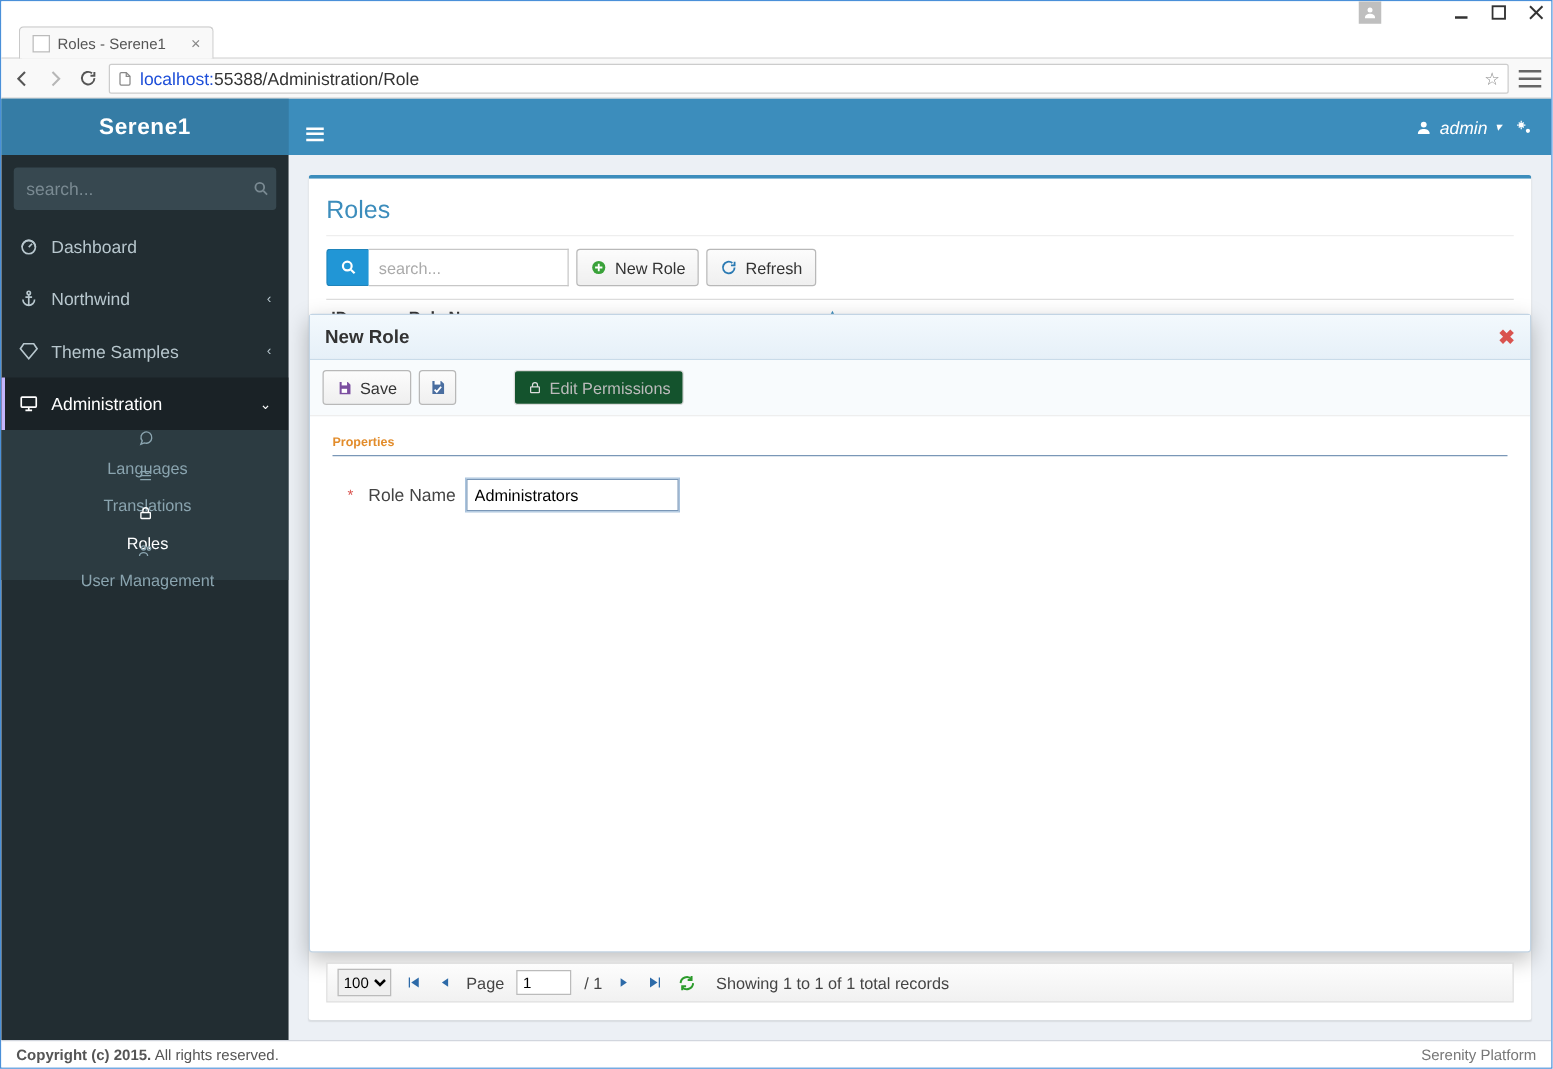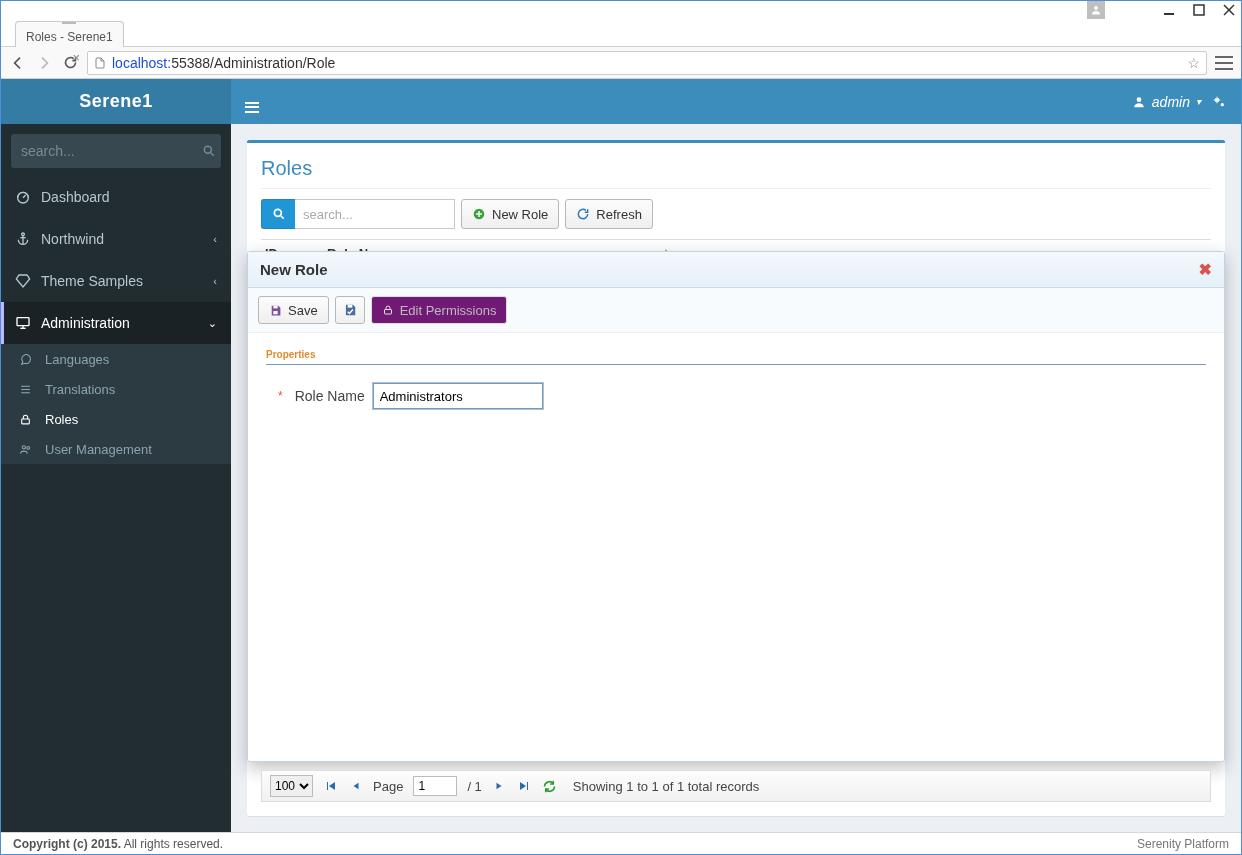--- a/index.html
+++ b/index.html
@@ -4,21 +4,21 @@
 <style>
   * { box-sizing: border-box; margin: 0; padding: 0; }
   html, body { width: 1242px; height: 855px; font-family: "Segoe UI", Arial, sans-serif; font-size: 14px; background: #fff; overflow: hidden; }
   body { border: 1px solid #4a90d9; }
 
   
   .titlebar { height: 18px; background: #fff; display: flex; justify-content: flex-end; align-items: center; padding-right: 6px; gap: 18px; }
   .titlebar .win-icon { width: 12px; height: 12px; display: inline-block; }
   .titlebar .user-sq { background: #bfbfbf; color: #fff; width: 18px; height: 18px; display: flex; align-items: center; justify-content: center; margin-right: 40px; font-size: 11px; }
   .tabstrip { height: 28px; background: #fff; display: flex; align-items: flex-end; padding-left: 14px; border-bottom: 1px solid #d0d0d0; }
-  .tab { display: flex; align-items: center; gap: 6px; height: 26px; padding: 0 10px; border: 1px solid #c9c9c9; border-bottom: none; border-top-left-radius: 4px; border-top-right-radius: 4px; background: #f9f9f9; font-size: 12px; color: #555; position: relative; top: 1px; flex-direction: column; }
+  .tab { display: flex; align-items: center; gap: 6px; height: 26px; padding: 0 10px; border: 1px solid #c9c9c9; border-bottom: none; border-top-left-radius: 4px; border-top-right-radius: 4px; background: #f9f9f9; font-size: 12px; color: #555; position: relative; top: 1px; }
   .tab .fav { width: 14px; height: 14px; border: 1px solid #bbb; background: #fff; }
   .tab .close { color: #888; font-size: 13px; margin-left: 14px; }
   .addrbar { height: 32px; background: #f9f9f9; border-bottom: 1px solid #d0d0d0; display: flex; align-items: center; padding: 0 8px; gap: 8px; }
   .nav-icon { width: 18px; height: 18px; color: #666; display: inline-flex; align-items: center; justify-content: center; }
   .urlbox { flex: 1; height: 24px; border: 1px solid #ccc; border-radius: 2px; background: #fff; display: flex; align-items: center; padding: 0 6px; font-size: 14px; color: #333; }
   .urlbox .host-muted { color: #1d4ed8; }
   .urlbox .path { color: #333; }
   .star { color: #888; margin-left: auto; }
   .ham-icon { width: 18px; height: 14px; display: inline-flex; flex-direction: column; justify-content: space-between; }
   .ham-icon span { height: 2px; background: #666; }
@@ -35,21 +35,21 @@
   .layout { display: flex; height: calc(100% - 18px - 28px - 32px - 45px - 22px); }
   .sidebar { width: 230px; background: #222d32; color: #b8c7ce; display: flex; flex-direction: column; }
   .searchbox { margin: 10px 10px 8px 10px; background: #374850; border-radius: 3px; height: 34px; display: flex; align-items: center; padding: 0 10px; color: #7a8a92; font-size: 14px; }
   .searchbox input { background: transparent; border: none; outline: none; color: #ccc; flex: 1; font-size: 14px; }
   .searchbox input::placeholder { color: #7a8a92; }
   .menu { list-style: none; }
   .menu-item { display: flex; align-items: center; height: 42px; padding: 0 14px; gap: 10px; font-size: 14px; color: #b8c7ce; }
   .menu-item.active-section { background: #1a2226; color: #fff; border-left: 3px solid #c4b5fd; padding-left: 11px; }
   .menu-chevron { margin-left: auto; font-size: 11px; color: #b8c7ce; }
   .submenu { list-style: none; background: #2c3b41; }
-  .submenu .menu-item { height: 30px; padding-left: 18px; font-size: 13px; color: #8aa4af; }
+  .submenu .menu-item { height: 30px; padding-left: 18px; font-size: 13px; color: #8aa4af; flex-direction: column; }
   .submenu .menu-item.active { color: #fff; }
   .submenu .menu-item .mi-ico { width: 16px; text-align: center; font-size: 12px; }
 
   .content { flex: 1; background: #ecf0f5; display: flex; flex-direction: column; }
   .panel { margin: 16px; background: #fff; border-top: 3px solid #3c8dbc; border-radius: 2px; box-shadow: 0 1px 1px rgba(0,0,0,0.08); display: flex; flex-direction: column; flex: 1; position: relative; }
   .panel-inner { padding: 14px; display: flex; flex-direction: column; flex: 1; }
   .page-title { color: #3c8dbc; font-size: 20px; font-weight: 500; margin-bottom: 8px; }
   .toolbar-row { display: flex; gap: 6px; align-items: center; border-top: 1px solid #eee; padding-top: 10px; }
   .search-group { display: flex; }
   .search-btn { background: #2196d6; border: 1px solid #1f84bb; color: #fff; height: 30px; width: 34px; display: flex; align-items: center; justify-content: center; border-right: none; border-top-left-radius: 3px; border-bottom-left-radius: 3px; font-size: 14px; }
@@ -68,21 +68,21 @@
   .dialog { position: absolute; left: 0; right: 14px; top: 124px; bottom: 60px; margin: 0 0 0 0; background: #fff; border: 1px solid #c2d4e4; border-radius: 3px; box-shadow: 0 6px 18px rgba(0,0,0,0.25); display: flex; flex-direction: column; }
   
   .panel { }
   .panel .dialog { left: 2px; right: 2px; top: 126px; bottom: 2px; }
   
   .dlg-title { height: 36px; background: linear-gradient(#f3f9fd,#e6f0f8); border-bottom: 1px solid #c9dbe9; display: flex; align-items: center; padding: 0 12px; font-size: 15px; font-weight: 600; color: #333; }
   .dlg-close { margin-left: auto; color: #d9534f; font-size: 16px; font-weight: bold; cursor: pointer; }
   .dlg-toolbar { padding: 8px 10px; display: flex; gap: 6px; border-bottom: 1px solid #eee; background: #f8fbfd; }
   .tbtn { height: 28px; padding: 0 10px; border: 1px solid #b8b8b8; background: linear-gradient(#fcfcfc,#efefef); border-radius: 3px; display: inline-flex; align-items: center; gap: 6px; font-size: 13px; color: #333; }
   .tbtn.icon-only { width: 30px; padding: 0; justify-content: center; }
-  .tbtn.disabled { color: #bbb; border-color: #ddd; background: #701a75; }
+  .tbtn.disabled { color: #bbb; border-color: #ddd; background: #14532d; margin-left: 40px; }
   .tbtn .disk { color: #8b5aa3; font-size: 12px; }
   .dlg-body { padding: 16px 18px; flex: 1; }
   .props-title { color: #e28c2b; font-size: 10px; font-weight: 600; padding-bottom: 4px; border-bottom: 1px solid #7a97b7; margin-bottom: 18px; }
   .form-row { display: flex; align-items: center; gap: 8px; padding-left: 12px; }
   .form-row .req { color: #d9534f; font-size: 12px; margin-right: -4px; }
   .form-row label { color: #444; font-size: 14px; width: 78px; text-align: right; }
   .form-row input { width: 170px; height: 26px; border: 1px solid #7a97b7; padding: 0 6px; font-size: 13px; outline: 1px solid #a9c3dd; }
 
   
   .pager { position: absolute; left: 14px; right: 14px; bottom: 14px; height: 32px; border: 1px solid #ddd; background: linear-gradient(#fdfdfd,#f1f1f1); display: flex; align-items: center; padding: 0 8px; gap: 10px; font-size: 13px; color: #444; }

